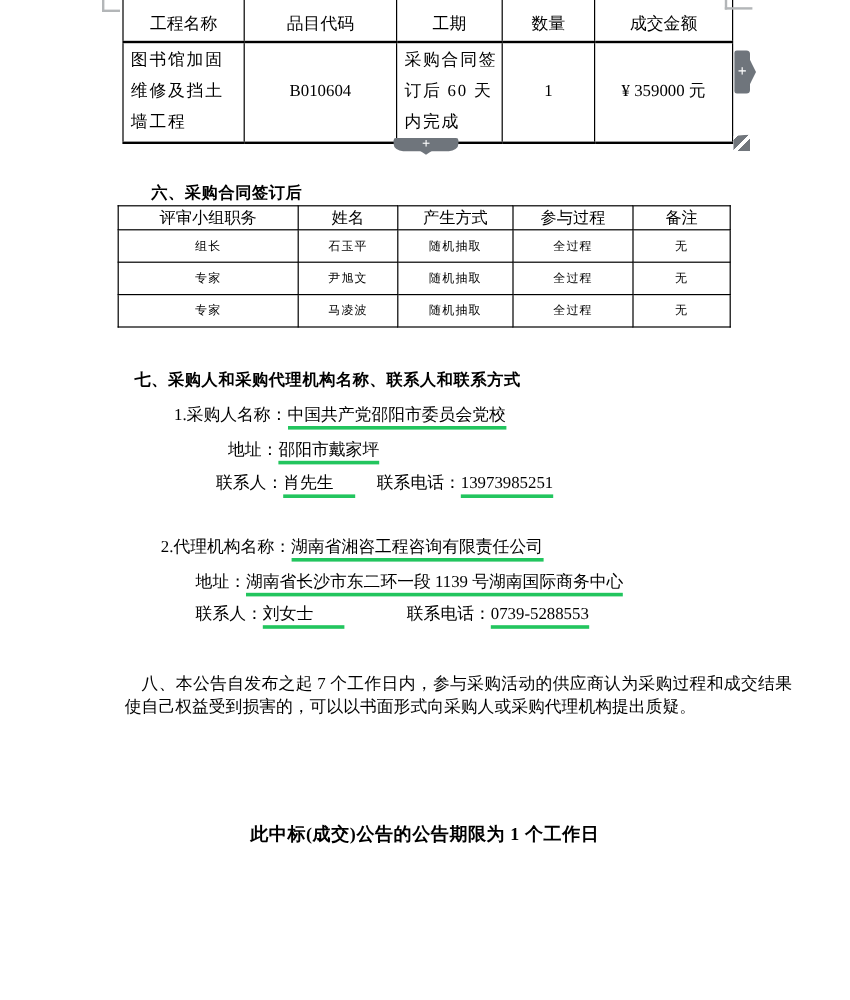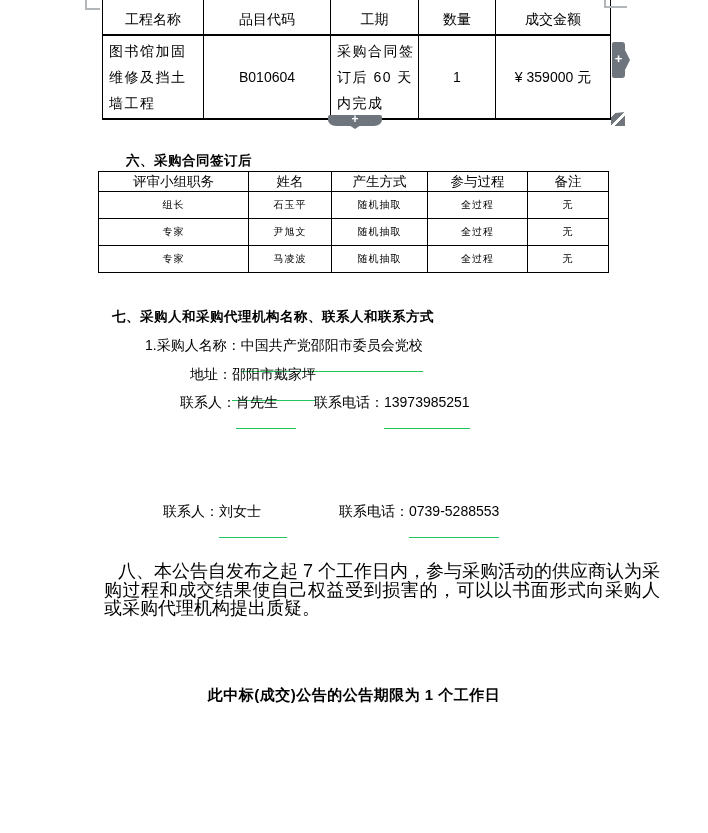--- a/index.html
+++ b/index.html
@@ -2,50 +2,50 @@
 <html><head>
 <meta charset="utf-8">
 <style>
   * { margin:0; padding:0; box-sizing:border-box; }
   html,body { background:#fff; }
   body {
     width:708px; height:833px;
     font-family:"Liberation Sans","DejaVu Sans",sans-serif;
     color:#000; position:relative; overflow:hidden;
   }
-  .page { position:absolute; left:0; top:0; width:708px; height:648px; background:#fff; }
+  .page { position:absolute; left:0; top:0; width:708px; height:648px; background:#fff;font-family:Liberation Serif, serif; }
 
   
   table { border-collapse:collapse; table-layout:fixed; position:absolute; background:#fff; }
   td { border:1px solid #000; text-align:center; vertical-align:middle; font-size:14px; overflow:hidden; }
 
   
   .t1 { left:102px; top:0; width:508px; }
   .t1 td { border-bottom-width:2px; }
   .t1 tr.hd td { height:35px; border-top:none; padding-top:6px; }
   .t1 tr.bd td { height:78px; line-height:26px; }
   .t1 td.al { text-align:left; padding:2px 2px 2px 6px; letter-spacing:1.5px;margin-top:37px; }
 
   
   .t2 { left:98px; top:171px; width:510px; }
   .t2 tr.hd td { height:20px; font-size:13.5px;text-align:center; }
   .t2 tr.bd td { height:27px; font-size:10px; letter-spacing:1px; }
 
   
   .h-bold { position:absolute; font-weight:bold; font-size:13.5px; letter-spacing:0.5px; white-space:nowrap; }
   .line { position:absolute; font-size:14px; white-space:nowrap; }
-  .u { border-bottom:1px solid #22c55e; padding-bottom:18px; }
+  .u { border-bottom:3px solid #22c55e; padding-bottom:1px; }
   .pad18 { padding-right:18px; }
   .pad26 { padding-right:26px; }
   .gap18 { margin-left:18px; }
   .gap52 { margin-left:52px; }
 
   .para8 {
     position:absolute; left:104px; top:562px; width:556px;
-    font-size:18px; line-height:18.5px; text-indent:14px; text-align:justify;
+    font-size:14px; line-height:18.5px; text-indent:14px; text-align:justify;
   }
   .footer-line {
     position:absolute; left:0; top:686px; width:708px;
     text-align:center; font-weight:bold; font-size:15px; letter-spacing:0.5px;
   }
 
   
   .bracket { position:absolute; border-left:2px solid #b3b6b8; border-bottom:2px solid #b3b6b8; }
   .bracket.tl { left:85px;  top:0; width:15px; height:10px; }
   .bracket.tr { left:604px; top:0; width:23px; height:8px;  }
@@ -163,20 +163,26 @@
   <div class="line" style="left:145px; top:337px;">
     <span>1.采购人名称：</span><span class="u">中国共产党邵阳市委员会党校</span>
   </div>
   <div class="line" style="left:190px; top:366px;">
     <span>地址：</span><span class="u">邵阳市戴家坪</span>
   </div>
   <div class="line" style="left:168px; top:394px;margin-left:12px;">
     <span>联系人：</span><span class="u pad18">肖先生</span><span class="gap18">联系电话：</span><span class="u">13973985251</span>
   </div>
 
+  <div class="line" style="left:134px; top:447px;">
+    <span>2.代理机构名称：</span><span class="u">湖南省湘咨工程咨询有限责任公司</span>
+  </div>
+  <div class="line" style="left:163px; top:476px;">
+    <span>地址：</span><span class="u">湖南省长沙市东二环一段 1139 号湖南国际商务中心</span>
+  </div>
   <div class="line" style="left:163px; top:503px;">
     <span>联系人：</span><span class="u pad26">刘女士</span><span class="gap52">联系电话：</span><span class="u">0739-5288553</span>
   </div>
 
   <div class="para8">八、本公告自发布之起 7 个工作日内，参与采购活动的供应商认为采购过程和成交结果使自己权益受到损害的，可以以书面形式向采购人或采购代理机构提出质疑。</div>
 
   <div class="footer-line">此中标(成交)公告的公告期限为 1 个工作日</div>
 
 </div>
 

